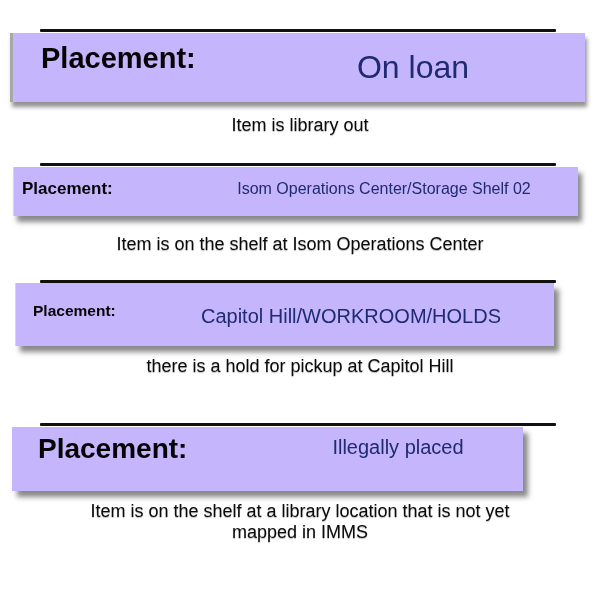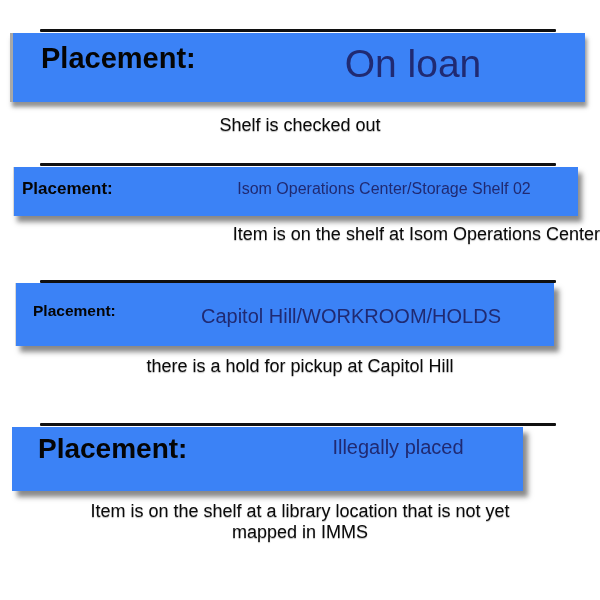--- a/index.html
+++ b/index.html
@@ -13,35 +13,35 @@
     position:absolute;left:40px;width:516px;height:3px;
     background:#101010;border-radius:1px;
   }
   .rule.r1{top:29px;}
   .rule.r2{top:163px;}
   .rule.r3{top:280px;}
   .rule.r4{top:423px;}
 
   
   .panel{
-    position:absolute;background:#3b82f6;
+    position:absolute;background:#c4b5fd;
   }
   .panel .label{
     position:absolute;font-weight:bold;color:#050505;white-space:nowrap;
   }
   .panel .value{
     position:absolute;color:#202a72;text-align:center;white-space:nowrap;
   }
   .panel.p1{
     left:10px;top:33px;width:572px;height:69px;
     border-left:3px solid #a8a8a8;
     box-shadow:2px 5px 4px rgba(40,40,40,.5);
   }
   .panel.p1 .label{left:28px;top:9px;font-size:29px;}
-  .panel.p1 .value{left:270px;top:9px;width:260px;font-size:39px;}
+  .panel.p1 .value{left:270px;top:16px;width:260px;font-size:32px;}
 
   .panel.p2{
     left:13px;top:167px;width:564px;height:49px;
     border-left:1px solid #d8d8d8;
     box-shadow:4px 6px 5px rgba(40,40,40,.55);
   }
   .panel.p2 .label{left:8px;top:12px;font-size:17px;}
   .panel.p2 .value{left:180px;top:13px;width:380px;font-size:16px;}
 
   .panel.p3{
@@ -59,37 +59,37 @@
   .panel.p4 .label{left:26px;top:6px;font-size:28px;}
   .panel.p4 .value{left:266px;top:9px;width:240px;font-size:20px;}
 
   
   .caption{
     position:absolute;left:0;width:600px;text-align:center;
     color:#0a0a0a;font-size:18px;line-height:21px;
     text-shadow:0 1px 1px rgba(0,0,0,.28);
   }
   .caption.c1{top:115px;}
-  .caption.c2{top:224px;text-align:right;}
+  .caption.c2{top:234px;}
   .caption.c3{top:356px;}
   .caption.c4{top:501px;}
   .caption span{display:block;}
 </style>
 </head>
 <body>
 
 <div id="stage">
 
   <div class="rule r1"></div>
   <div class="panel p1">
     <span class="label">Placement:</span>
     <span class="value">On loan</span>
   </div>
   <div class="caption c1">
-    <span>Shelf is checked out</span>
+    <span>Item is library out</span>
     <span></span>
   </div>
 
   <div class="rule r2"></div>
   <div class="panel p2">
     <span class="label">Placement:</span>
     <span class="value">Isom Operations Center/Storage Shelf 02</span>
   </div>
   <div class="caption c2">
     <span>Item is on the shelf at Isom Operations Center</span>

